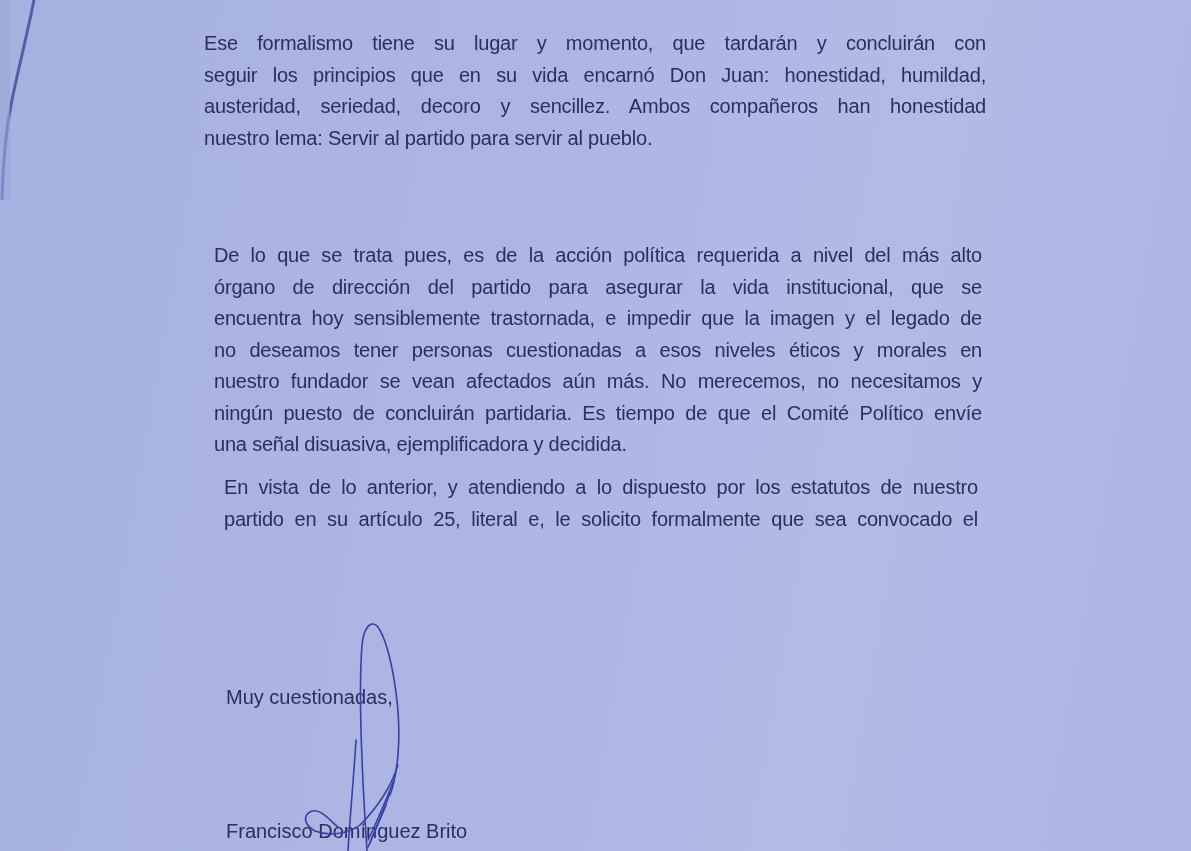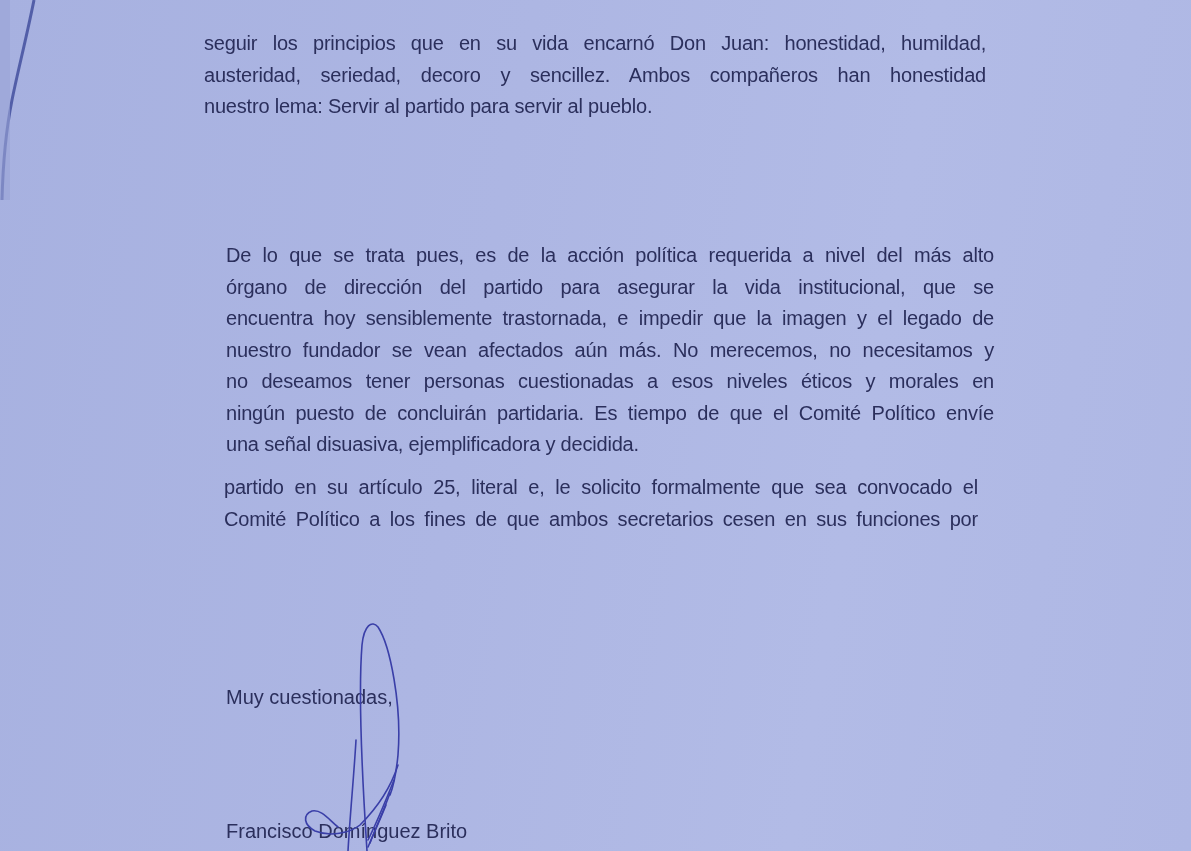--- a/index.html
+++ b/index.html
@@ -39,21 +39,21 @@
     .para .line {
       display: block;
       text-align: justify;
       text-align-last: justify;
       white-space: nowrap;
     }
     .para .line.last {
       text-align-last: left;
     }
     .p1 { position: absolute; top: 0; left: 4px; width: 782px; }
-    .p2 { position: absolute; top: 212px; left: 26px; width: 768px; }
+    .p2 { position: absolute; top: 212px; left: 14px; width: 768px; }
     .p3 { position: absolute; top: 444px; left: 24px; width: 754px; }
     .closing {
       position: absolute;
       left: 226px;
       top: 686px;
       font-size: 20px;
       color: #2b2f5c;
     }
     .signer {
       position: absolute;
@@ -74,38 +74,39 @@
 </head>
 <body>
 
 <svg class="page-edge" viewBox="0 0 40 851" xmlns="http://www.w3.org/2000/svg">
   <path d="M34 0 C 26 40, 18 70, 12 100 C 6 130, 3 160, 2 200" stroke="#3d4a9a" stroke-width="3" fill="none" opacity="0.8"></path>
   <rect x="0" y="0" width="10" height="200" fill="#9aa4d6" opacity="0.6"></rect>
 </svg>
 
 <div class="doc">
   <div class="para p1">
+    <span class="line">Ese formalismo tiene su lugar y momento, que tardarán y concluirán con</span>
     <span class="line">seguir los principios que en su vida encarnó Don Juan: honestidad, humildad,</span>
     <span class="line">austeridad, seriedad, decoro y sencillez. Ambos compañeros han honestidad</span>
     <span class="line last">nuestro lema: Servir al partido para servir al pueblo.</span>
   </div>
 
   <div class="para p2">
     <span class="line">De lo que se trata pues, es de la acción política requerida a nivel del más alto</span>
     <span class="line">órgano de dirección del partido para asegurar la vida institucional, que se</span>
     <span class="line">encuentra hoy sensiblemente trastornada, e impedir que la imagen y el legado de</span>
+    <span class="line">no deseamos tener personas cuestionadas a esos niveles éticos y morales en</span>
     <span class="line">nuestro fundador se vean afectados aún más. No merecemos, no necesitamos y</span>
-    <span class="line">no deseamos tener personas cuestionadas a esos niveles éticos y morales en</span>
     <span class="line">ningún puesto de concluirán partidaria. Es tiempo de que el Comité Político envíe</span>
     <span class="line last">una señal disuasiva, ejemplificadora y decidida.</span>
   </div>
 
   <div class="para p3">
+    <span class="line">En vista de lo anterior, y atendiendo a lo dispuesto por los estatutos de nuestro</span>
     <span class="line">partido en su artículo 25, literal e, le solicito formalmente que sea convocado el</span>
-    <span class="line">Comité Político a los fines de que ambos secretarios cesen en sus funciones por</span>
   </div>
 </div>
 
 <div class="closing">Muy cuestionadas,</div>
 <div class="signer">Francisco Domínguez Brito</div>
 
 <svg class="signature" viewBox="0 0 140 236" xmlns="http://www.w3.org/2000/svg">
   <g fill="none" stroke="#3a3fa8" stroke-width="1.6" stroke-linecap="round" stroke-linejoin="round">
 
     <path d="M77 236 C 72 160, 68 80, 72 30 C 74 10, 82 5, 88 12 C 100 30, 112 90, 108 140 C 106 160, 104 170, 100 180"></path>

